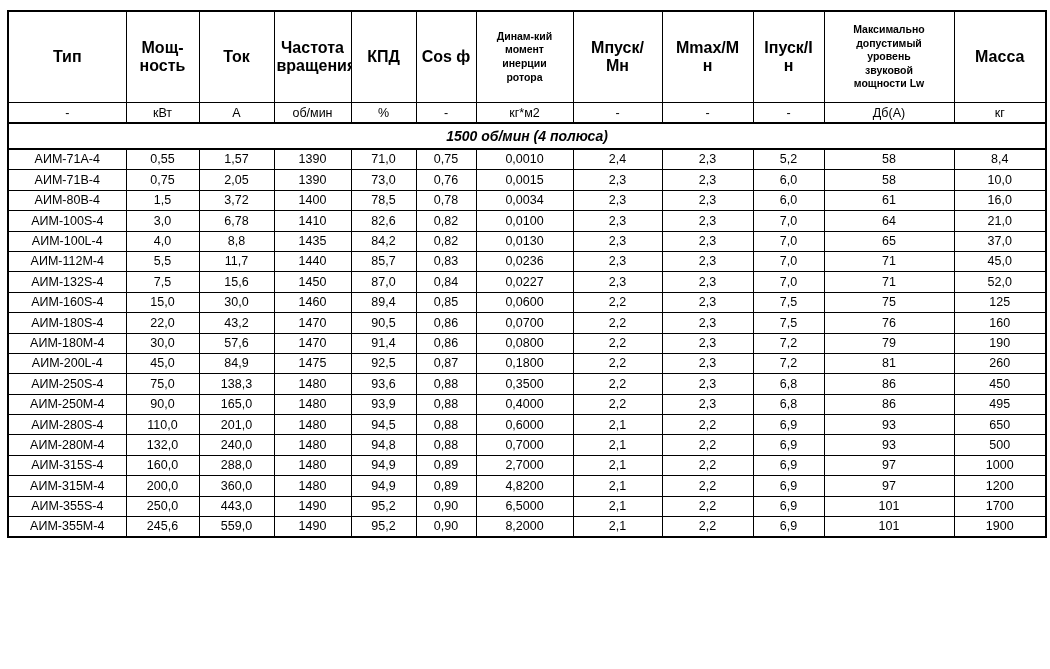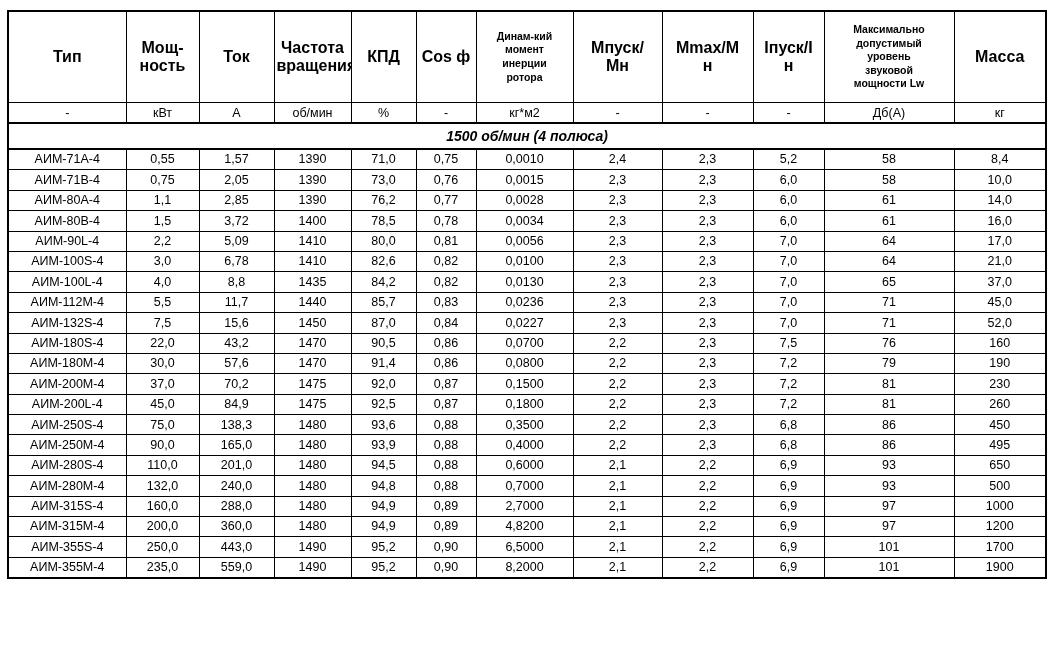--- a/index.html
+++ b/index.html
@@ -145,62 +145,34 @@
         <td>73,0</td>
         <td>0,76</td>
         <td>0,0015</td>
         <td>2,3</td>
         <td>2,3</td>
         <td>6,0</td>
         <td>58</td>
         <td>10,0</td>
       </tr>
       <tr>
-        <td>АИМ-80А-4</td>
-        <td>1,1</td>
-        <td>2,85</td>
-        <td>1390</td>
-        <td>76,2</td>
-        <td>0,77</td>
-        <td>0,0028</td>
-        <td>2,3</td>
-        <td>2,3</td>
-        <td>6,0</td>
-        <td>61</td>
-        <td>14,0</td>
-      </tr>
-      <tr>
         <td>АИМ-80В-4</td>
         <td>1,5</td>
         <td>3,72</td>
         <td>1400</td>
         <td>78,5</td>
         <td>0,78</td>
         <td>0,0034</td>
         <td>2,3</td>
         <td>2,3</td>
         <td>6,0</td>
         <td>61</td>
         <td>16,0</td>
       </tr>
       <tr>
-        <td>АИМ-90L-4</td>
-        <td>2,2</td>
-        <td>5,09</td>
-        <td>1410</td>
-        <td>80,0</td>
-        <td>0,81</td>
-        <td>0,0056</td>
-        <td>2,3</td>
-        <td>2,3</td>
-        <td>7,0</td>
-        <td>64</td>
-        <td>17,0</td>
-      </tr>
-      <tr>
         <td>АИМ-100S-4</td>
         <td>3,0</td>
         <td>6,78</td>
         <td>1410</td>
         <td>82,6</td>
         <td>0,82</td>
         <td>0,0100</td>
         <td>2,3</td>
         <td>2,3</td>
         <td>7,0</td>
@@ -243,20 +215,34 @@
         <td>87,0</td>
         <td>0,84</td>
         <td>0,0227</td>
         <td>2,3</td>
         <td>2,3</td>
         <td>7,0</td>
         <td>71</td>
         <td>52,0</td>
       </tr>
       <tr>
+        <td>АИМ-160S-4</td>
+        <td>15,0</td>
+        <td>30,0</td>
+        <td>1460</td>
+        <td>89,4</td>
+        <td>0,85</td>
+        <td>0,0600</td>
+        <td>2,2</td>
+        <td>2,3</td>
+        <td>7,5</td>
+        <td>75</td>
+        <td>125</td>
+      </tr>
+      <tr>
         <td>АИМ-180S-4</td>
         <td>22,0</td>
         <td>43,2</td>
         <td>1470</td>
         <td>90,5</td>
         <td>0,86</td>
         <td>0,0700</td>
         <td>2,2</td>
         <td>2,3</td>
         <td>7,5</td>
@@ -271,34 +257,20 @@
         <td>91,4</td>
         <td>0,86</td>
         <td>0,0800</td>
         <td>2,2</td>
         <td>2,3</td>
         <td>7,2</td>
         <td>79</td>
         <td>190</td>
       </tr>
       <tr>
-        <td>АИМ-200М-4</td>
-        <td>37,0</td>
-        <td>70,2</td>
-        <td>1475</td>
-        <td>92,0</td>
-        <td>0,87</td>
-        <td>0,1500</td>
-        <td>2,2</td>
-        <td>2,3</td>
-        <td>7,2</td>
-        <td>81</td>
-        <td>230</td>
-      </tr>
-      <tr>
         <td>АИМ-200L-4</td>
         <td>45,0</td>
         <td>84,9</td>
         <td>1475</td>
         <td>92,5</td>
         <td>0,87</td>
         <td>0,1800</td>
         <td>2,2</td>
         <td>2,3</td>
         <td>7,2</td>
@@ -398,21 +370,21 @@
         <td>0,90</td>
         <td>6,5000</td>
         <td>2,1</td>
         <td>2,2</td>
         <td>6,9</td>
         <td>101</td>
         <td>1700</td>
       </tr>
       <tr>
         <td>АИМ-355М-4</td>
-        <td>235,0</td>
+        <td>245,6</td>
         <td>559,0</td>
         <td>1490</td>
         <td>95,2</td>
         <td>0,90</td>
         <td>8,2000</td>
         <td>2,1</td>
         <td>2,2</td>
         <td>6,9</td>
         <td>101</td>
         <td>1900</td>

